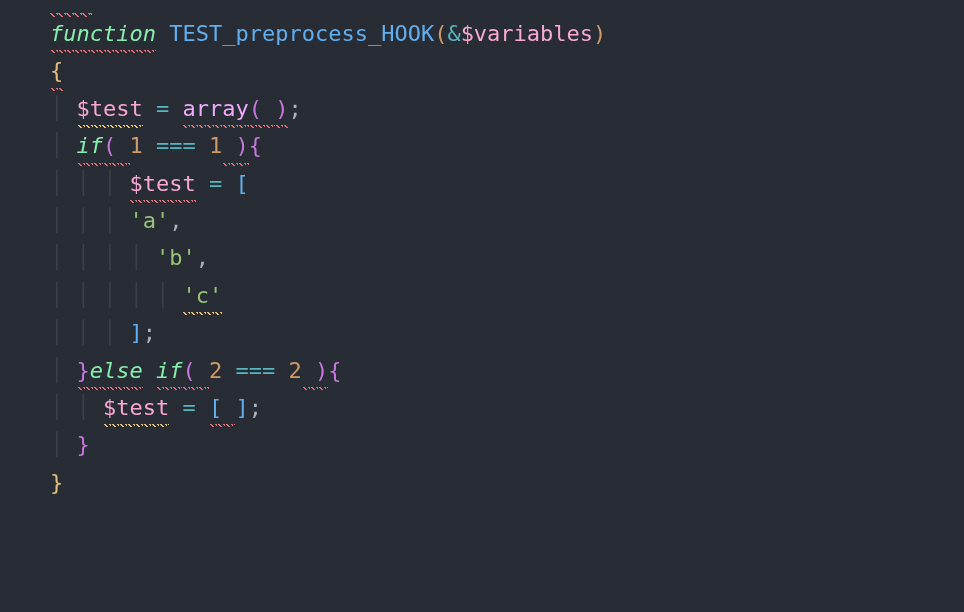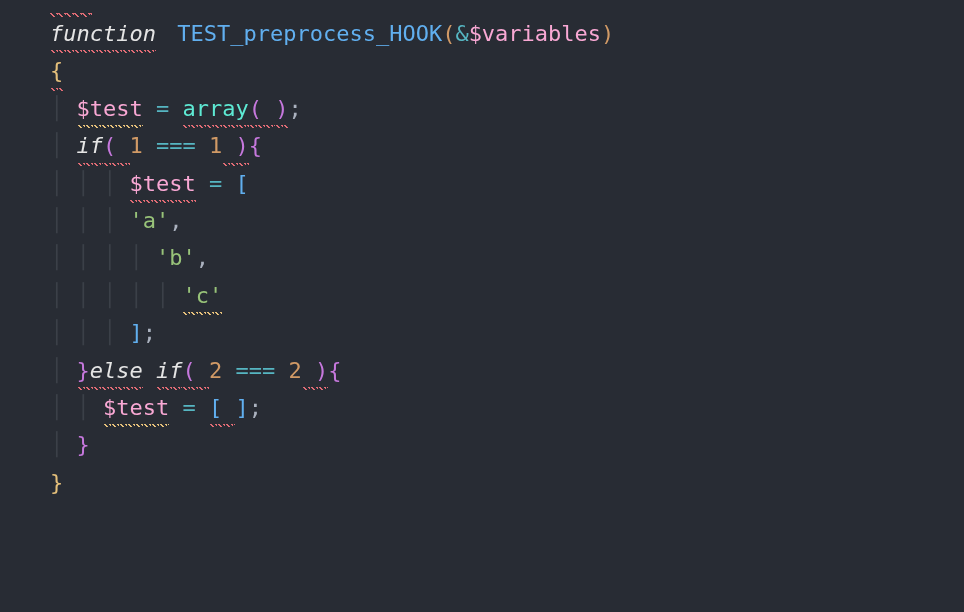--- a/index.html
+++ b/index.html
@@ -8,30 +8,30 @@
     font-family: 'Menlo', 'Monaco', 'Consolas', monospace;
     font-size: 22px;
     line-height: 1.7;
     padding: 15px 0 15px 50px;
     color: #abb2bf;
     width: 964px;
     height: 612px;
     overflow: hidden;
   }
   .line { white-space: pre; position: relative; }
-  .kw-func { color: #e5e5e5; font-style: italic; text-align: right; }
-  .fn-name { color: #61afef; margin-left: 8px; }
+  .kw-func { color: #86efac; font-style: italic; text-align: right; }
+  .fn-name { color: #61afef; }
   .paren { color: #d19a66; }
   .brace-y { color: #e5c07b; }
   .brace-p { color: #c678dd; }
   .brace-b { color: #61afef; }
   .op-amp { color: #56b6c2; }
   .var { color: #f9a8d4; }
   .op { color: #56b6c2; }
-  .arr { color: #5eead4; }
+  .arr { color: #f0abfc; }
   .num { color: #d19a66; }
   .str { color: #98c379; }
   .punct { color: #abb2bf; }
   .guide { color: #3b4048; }
   
   .sq {
     position: relative;
     display: inline-block;
   }
   .sq::after {

